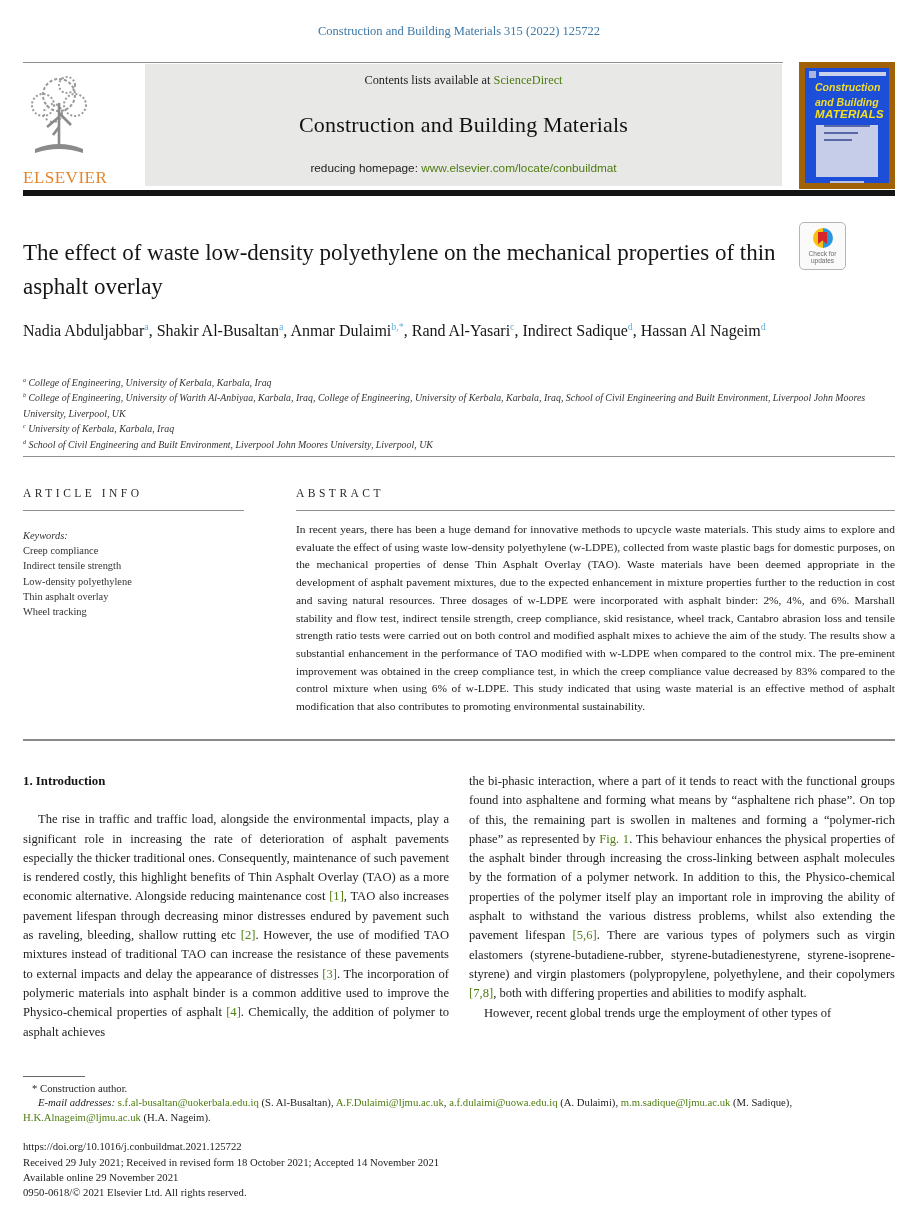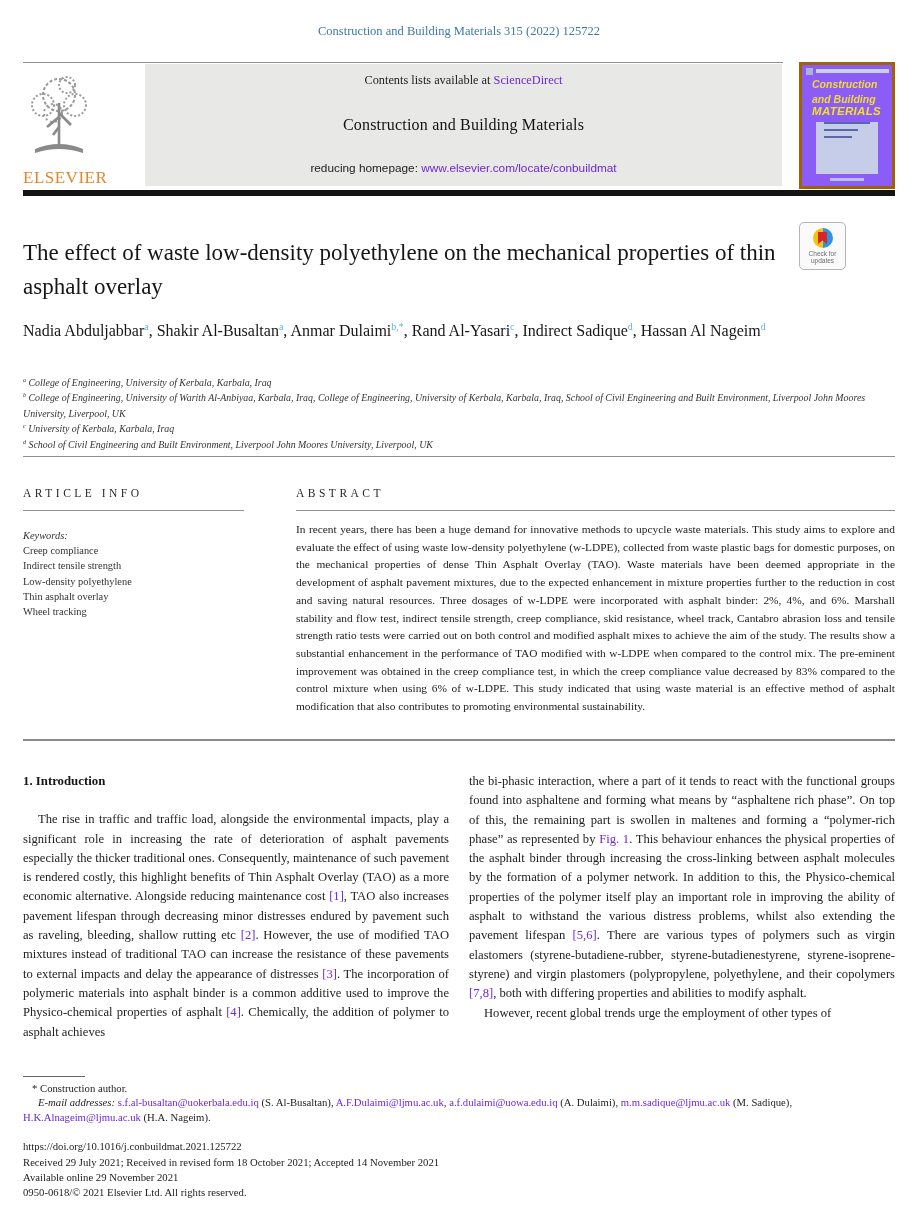--- a/index.html
+++ b/index.html
@@ -1,32 +1,32 @@
 <!DOCTYPE html>
 <html><head>
 <meta charset="utf-8">
 <style>
   html,body{margin:0;padding:0;background:#fff;}
   .page{position:relative;width:918px;height:1224px;background:#ffffff;
         font-family:"Liberation Serif", serif;color:#1c1c1c;overflow:hidden;}
   .abs{position:absolute;}
-  .lnk{color:#6d28d9;}
+  .lnk{color:#4d7c0f;}
   sup.sup-ref{color:#5fb0dd;font-size:62%;vertical-align:super;line-height:0;}
   .citation-line{top:24px;left:0;width:918px;text-align:center;font-size:12.5px;color:#3d78a6;}
   .rule{background:#8f8f8f;}
   .band{top:64px;left:145px;width:637px;height:122px;background:#e8e8e7;
         display:flex;flex-direction:column;justify-content:space-between;
         align-items:center;text-align:center;padding:9px 0 11px 0;box-sizing:border-box;}
   .contents-line{font-size:12.3px;color:#222;}
-  .journal-title{font-size:16px;color:#121212;letter-spacing:.2px;}
+  .journal-title{font-size:22px;color:#121212;letter-spacing:.2px;}
   .homepage-line{font-family:"Liberation Sans", sans-serif;font-size:11.8px;color:#222;}
   .logo-box{top:66px;left:23px;width:100px;height:122px;display:flex;flex-direction:column;
             align-items:flex-start;justify-content:flex-end;}
   .logo-text{color:#e2862f;font-size:17px;letter-spacing:.5px;}
-  .cover{top:62px;left:799px;width:96px;height:127px;background:#8b5cf6;border:3px solid #a16207;
+  .cover{top:62px;left:799px;width:96px;height:127px;background:#1d4ed8;border:6px solid #a16207;
          box-sizing:border-box;overflow:hidden;}
   .cover .topbar{margin:4px 3px 2px 14px;height:4px;background:#c9d0ea;}
   .cover .sq{position:absolute;top:3px;left:4px;width:7px;height:7px;background:#aab4dc;}
   .cover-title{padding:3px 0 0 10px;color:#f2dd2e;font-style:italic;font-weight:bold;
                font-size:10.5px;line-height:12px;font-family:"Liberation Sans", sans-serif;}
   .cover-materials{padding-left:10px;color:#f4e021;font-style:italic;font-weight:bold;font-size:11.5px;
                    font-family:"Liberation Sans", sans-serif;letter-spacing:.3px;}
   .cover .panel{margin:5px auto 0 auto;width:62px;height:52px;background:#c6cde9;}
   .cover .panel .tl{height:2px;background:#5a68a8;margin:5px 8px 3px 8px;}
   .cover .panel .tl.short{margin-right:20px;}

